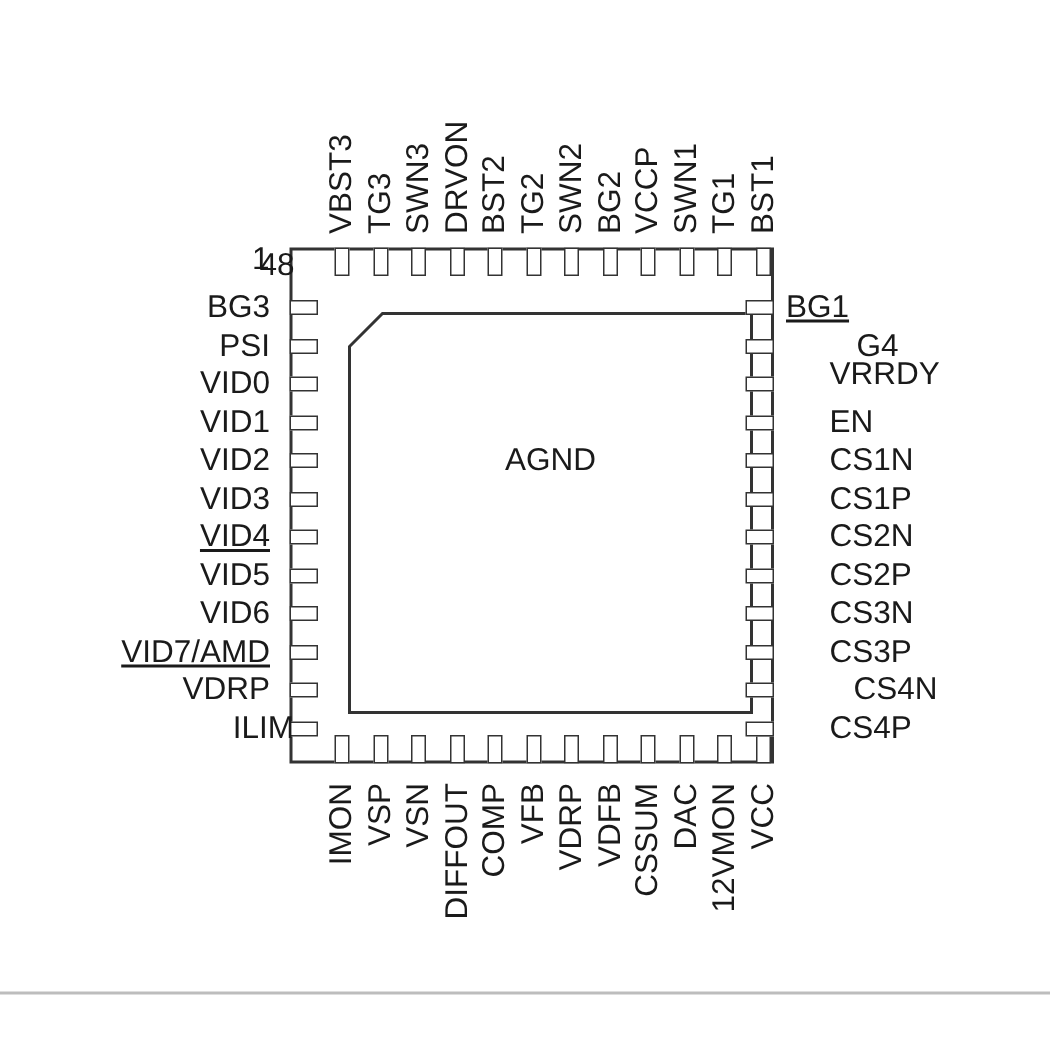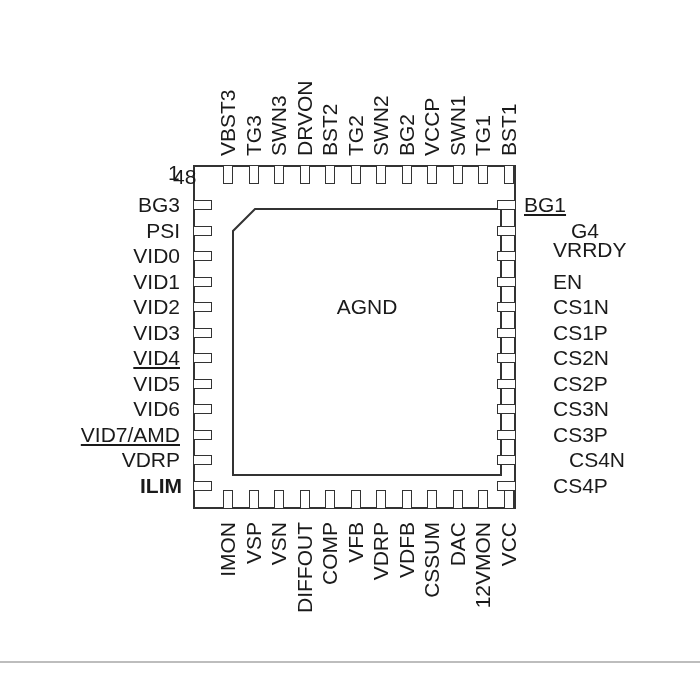--- a/index.html
+++ b/index.html
@@ -60,21 +60,21 @@
       <span class="lbl left" style="left: 10px; top: 347px; text-decoration: underline;">VID4</span>
       <div class="pin h" style="left: 193px; top: 378.5px;"></div>
       <span class="lbl left" style="left: 10px; top: 372.5px;">VID5</span>
       <div class="pin h" style="left: 193px; top: 404px;"></div>
       <span class="lbl left" style="left: 10px; top: 398px;">VID6</span>
       <div class="pin h" style="left: 193px; top: 429.5px;"></div>
       <span class="lbl left" style="left: 10px; top: 423.5px; text-decoration: underline;">VID7/AMD</span>
       <div class="pin h" style="left: 193px; top: 455px;"></div>
       <span class="lbl left" style="left: 10px; top: 449px;">VDRP</span>
       <div class="pin h" style="left: 193px; top: 480.5px;"></div>
-      <span class="lbl left" style="left: 12px; top: 474.5px; font-weight: bold;">ILIM</span>
+      <span class="lbl left" style="left: 26px; top: 474.5px;">ILIM</span>
       <div class="pin v" style="left: 223px; top: 490px;"></div>
       <span class="lbl bottom" style="left: 217px; top: 652px;">IMON</span>
       <div class="pin v" style="left: 248.5px; top: 490px;"></div>
       <span class="lbl bottom" style="left: 242.5px; top: 652px;">VSP</span>
       <div class="pin v" style="left: 274px; top: 490px;"></div>
       <span class="lbl bottom" style="left: 268px; top: 652px;">VSN</span>
       <div class="pin v" style="left: 299.5px; top: 490px;"></div>
       <span class="lbl bottom" style="left: 293.5px; top: 652px;">DIFFOUT</span>
       <div class="pin v" style="left: 325px; top: 490px;"></div>
       <span class="lbl bottom" style="left: 319px; top: 652px;">COMP</span>

